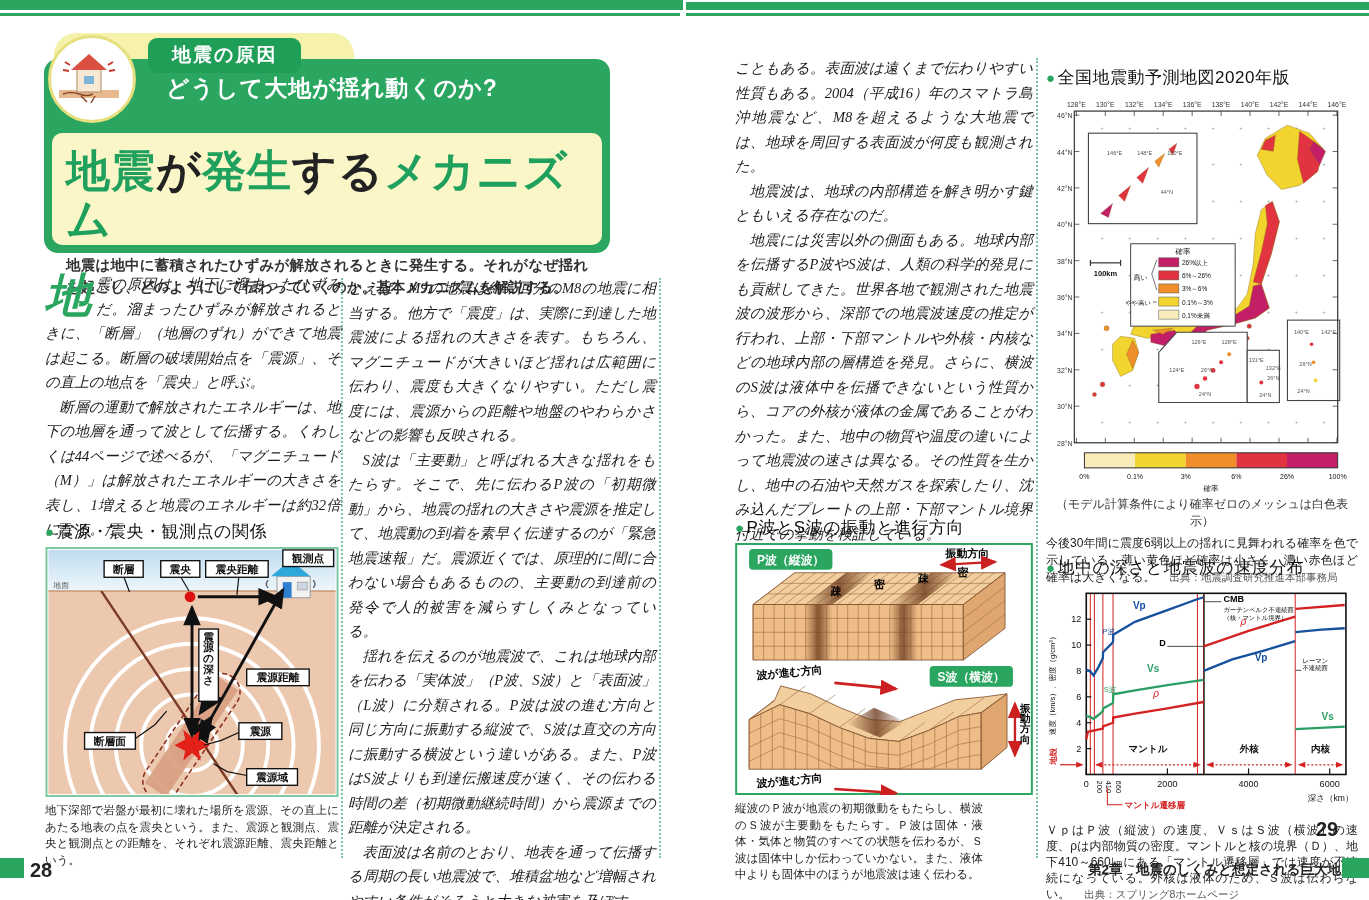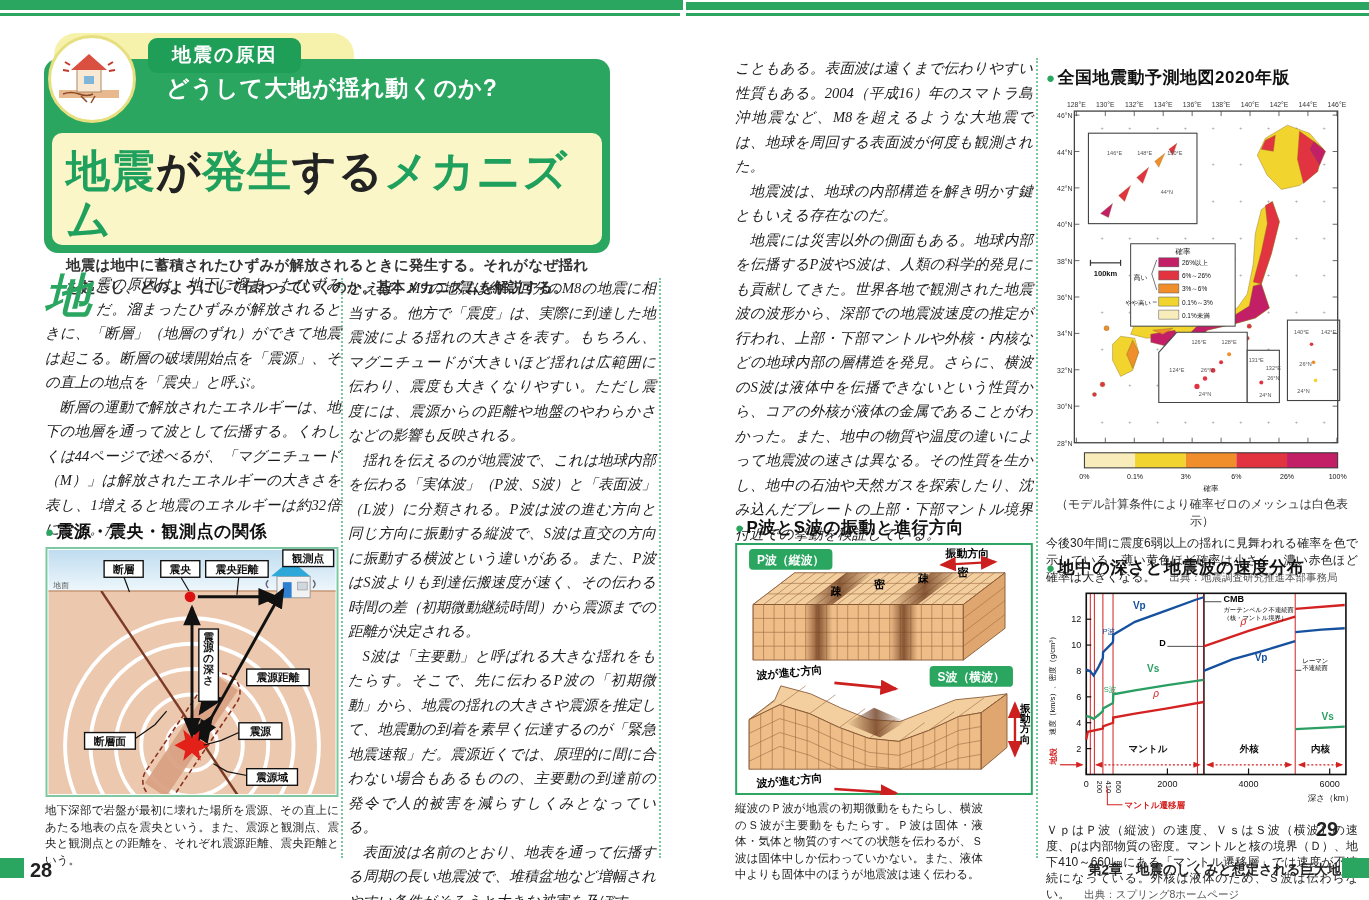--- a/index.html
+++ b/index.html
@@ -5,21 +5,21 @@
   html,body{margin:0;padding:0;}
   body{width:1369px;height:900px;position:relative;background:#fff;overflow:hidden;
        font-family:"Liberation Sans",sans-serif;color:#1c1c1c;}
   .abs{position:absolute;}
   .body-text{font-family:"Liberation Serif",serif;font-size:14.5px;line-height:24.5px;
              text-align:justify;color:#1a1a1a;font-style:italic;}
   .body-text p{margin:0;}
   .indent{text-indent:1em;}
   .dropcap{float:left;font-size:46px;line-height:42px;font-weight:bold;color:#2aa661;
            font-family:"Liberation Sans",sans-serif;margin:2px 5px 0 0;}
-  .fig-heading{font-size:17px;font-weight:bold;color:#111;letter-spacing:.5px;margin:0 0 4px 0;}
+  .fig-heading{font-size:17px;font-weight:normal;color:#111;letter-spacing:.5px;margin:0 0 4px 0;}
   .fig-heading .bullet{color:#2aa661;margin-right:2px;font-size:15px;}
   .fig-caption{font-size:11.5px;line-height:16.5px;color:#222;text-align:justify;margin-top:5px;}
   .fig-caption .source{color:#555;padding-left:14px;}
   .dotted-sep{position:absolute;width:0;border-left:2px dotted #7cc7a0;}
   
   .hdr-tab-bg{position:absolute;left:10px;top:0;width:300px;height:46px;background:#f6f2ac;
               border-radius:22px;}
   .hdr-badge{position:absolute;left:104px;top:5px;background:#1f9e58;color:#fff;font-weight:bold;
              font-size:19px;padding:4px 24px 5px;border-radius:9px;letter-spacing:2px;}
   .hdr-green{position:absolute;left:0;top:26px;width:566px;height:194px;background:#2aa661;
@@ -159,22 +159,22 @@
     <rect class="lblbox" x="198" y="180" width="44" height="17"></rect>
     <text class="lbltxt" x="220" y="192.5" text-anchor="middle">震源</text>
     <rect class="lblbox" x="206" y="227" width="52" height="17"></rect>
     <text class="lbltxt" x="232" y="239.5" text-anchor="middle">震源域</text>
   </svg>
   <div class="fig-caption">地下深部で岩盤が最初に壊れた場所を震源、その直上にあたる地表の点を震央という。また、震源と観測点、震央と観測点との距離を、それぞれ震源距離、震央距離という。</div>
 </div>
 
 <div class="abs body-text" style="left:348px;top:276px;width:308px;">
   <p>とえば、M9の地震は約32回分のM8の地震に相当する。他方で「震度」は、実際に到達した地震波による揺れの大きさを表す。もちろん、マグニチュードが大きいほど揺れは広範囲に伝わり、震度も大きくなりやすい。ただし震度には、震源からの距離や地盤のやわらかさなどの影響も反映される。</p>
+  <p class="indent">S波は「主要動」と呼ばれる大きな揺れをもたらす。そこで、先に伝わるP波の「初期微動」から、地震の揺れの大きさや震源を推定して、地震動の到着を素早く伝達するのが「緊急地震速報」だ。震源近くでは、原理的に間に合わない場合もあるものの、主要動の到達前の発令で人的被害を減らすしくみとなっている。</p>
   <p class="indent">揺れを伝えるのが地震波で、これは地球内部を伝わる「実体波」（P波、S波）と「表面波」（L波）に分類される。P波は波の進む方向と同じ方向に振動する縦波で、S波は直交の方向に振動する横波という違いがある。また、P波はS波よりも到達伝搬速度が速く、その伝わる時間の差（初期微動継続時間）から震源までの距離が決定される。</p>
-  <p class="indent">S波は「主要動」と呼ばれる大きな揺れをもたらす。そこで、先に伝わるP波の「初期微動」から、地震の揺れの大きさや震源を推定して、地震動の到着を素早く伝達するのが「緊急地震速報」だ。震源近くでは、原理的に間に合わない場合もあるものの、主要動の到達前の発令で人的被害を減らすしくみとなっている。</p>
   <p class="indent">表面波は名前のとおり、地表を通って伝播する周期の長い地震波で、堆積盆地など増幅されやすい条件がそろうと大きな被害を及ぼす</p>
 </div>
 
 <div class="abs body-text" style="left:735px;top:56px;width:298px;">
   <p>こともある。表面波は遠くまで伝わりやすい性質もある。2004（平成16）年のスマトラ島沖地震など、M8を超えるような大地震では、地球を周回する表面波が何度も観測された。</p>
   <p class="indent">地震波は、地球の内部構造を解き明かす鍵ともいえる存在なのだ。</p>
   <p class="indent">地震には災害以外の側面もある。地球内部を伝播するP波やS波は、人類の科学的発見にも貢献してきた。世界各地で観測された地震波の波形から、深部での地震波速度の推定が行われ、上部・下部マントルや外核・内核などの地球内部の層構造を発見。さらに、横波のS波は液体中を伝播できないという性質から、コアの外核が液体の金属であることがわかった。また、地中の物質や温度の違いによって地震波の速さは異なる。その性質を生かし、地中の石油や天然ガスを探索したり、沈み込んだプレートの上部・下部マントル境界付近での挙動を検証している。</p>
 </div>
 
 <div class="abs" style="left:735px;top:516px;width:248px;">

